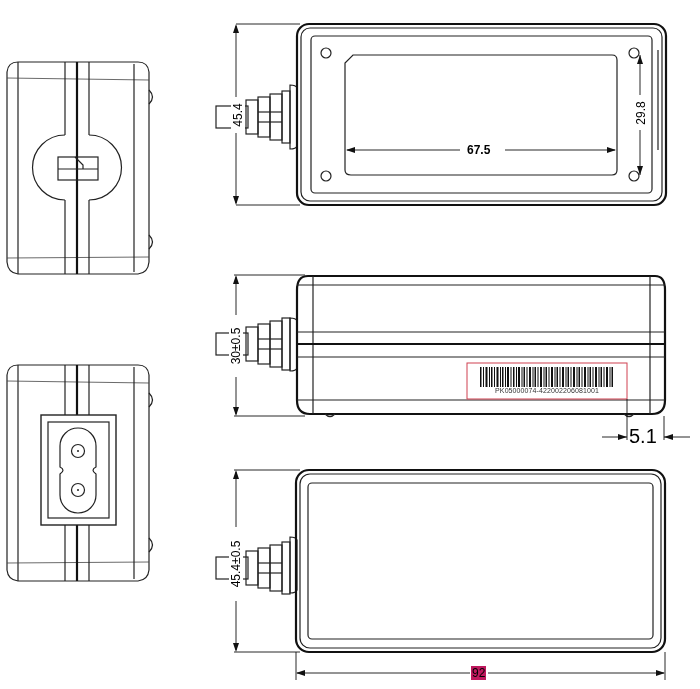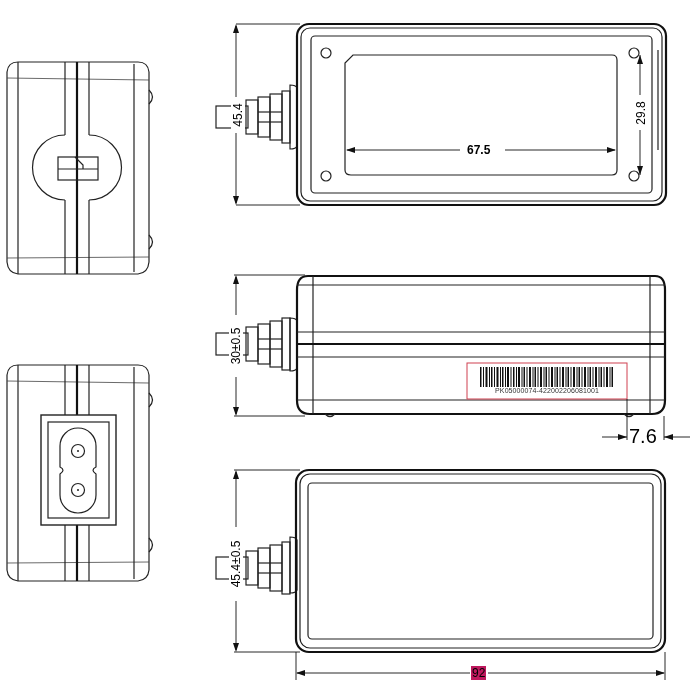--- a/index.html
+++ b/index.html
@@ -214,15 +214,15 @@
     <polygon points="296,673 305,670 305,676" fill="#111"></polygon>
     <polygon points="665,673 656,670 656,676" fill="#111"></polygon>
   </g>
 </svg>
 
 <div style="position:absolute;left:220px;top:108px;transform:rotate(-90deg);transform-origin:center;font-size:12px;background:#fff;padding:0 1px;width:34px;text-align:center;">45.4</div>
 <div style="position:absolute;left:466px;top:143px;font-size:12px;background:#fff;padding:0 1px;font-weight:bold;">67.5</div>
 <div style="position:absolute;left:624px;top:106px;transform:rotate(-90deg);font-size:12px;background:#fff;padding:0 1px;width:32px;text-align:center;">29.8</div>
 <div style="position:absolute;left:205px;top:339px;transform:rotate(-90deg);font-size:12px;background:#fff;padding:0 1px;width:60px;text-align:center;">30±0.5</div>
 <div style="position:absolute;left:472px;top:387px;width:150px;text-align:center;font-size:7px;color:#333;letter-spacing:0.1px;">PK05000074-422002206081001</div>
-<div style="position:absolute;left:629px;top:425px;font-size:20px;line-height:22px;">7.6</div>
+<div style="position:absolute;left:629px;top:425px;font-size:20px;line-height:22px;">5.1</div>
 <div style="position:absolute;left:199px;top:557px;transform:rotate(-90deg);font-size:12px;background:#fff;padding:0 1px;width:72px;text-align:center;">45.4±0.5</div>
 <div style="position:absolute;left:471px;top:666px;font-size:12px;background:#be185d;padding:0 1px;">92</div>
 
 </body></html>

